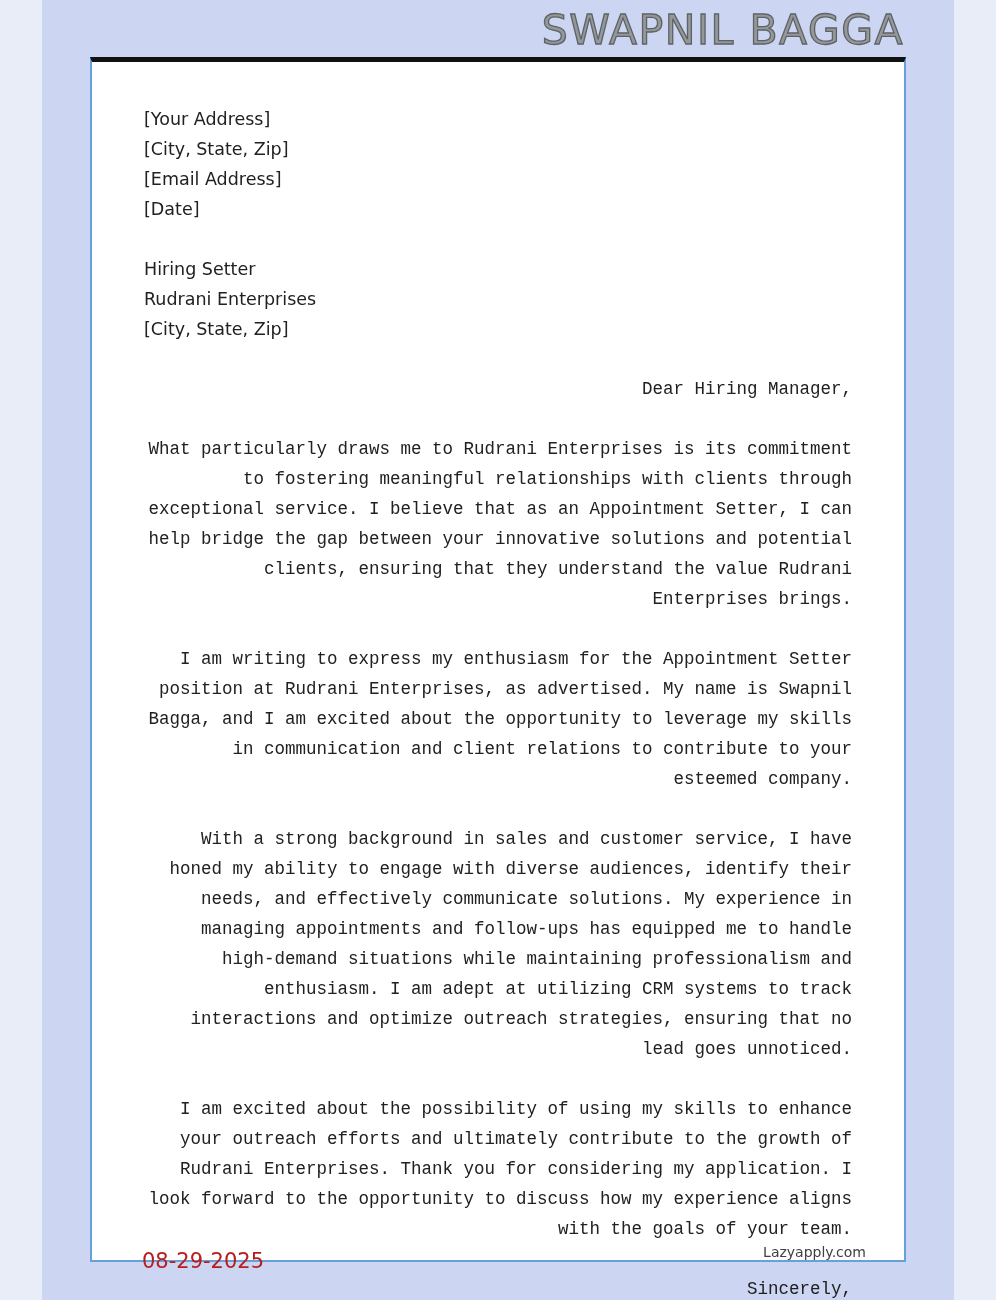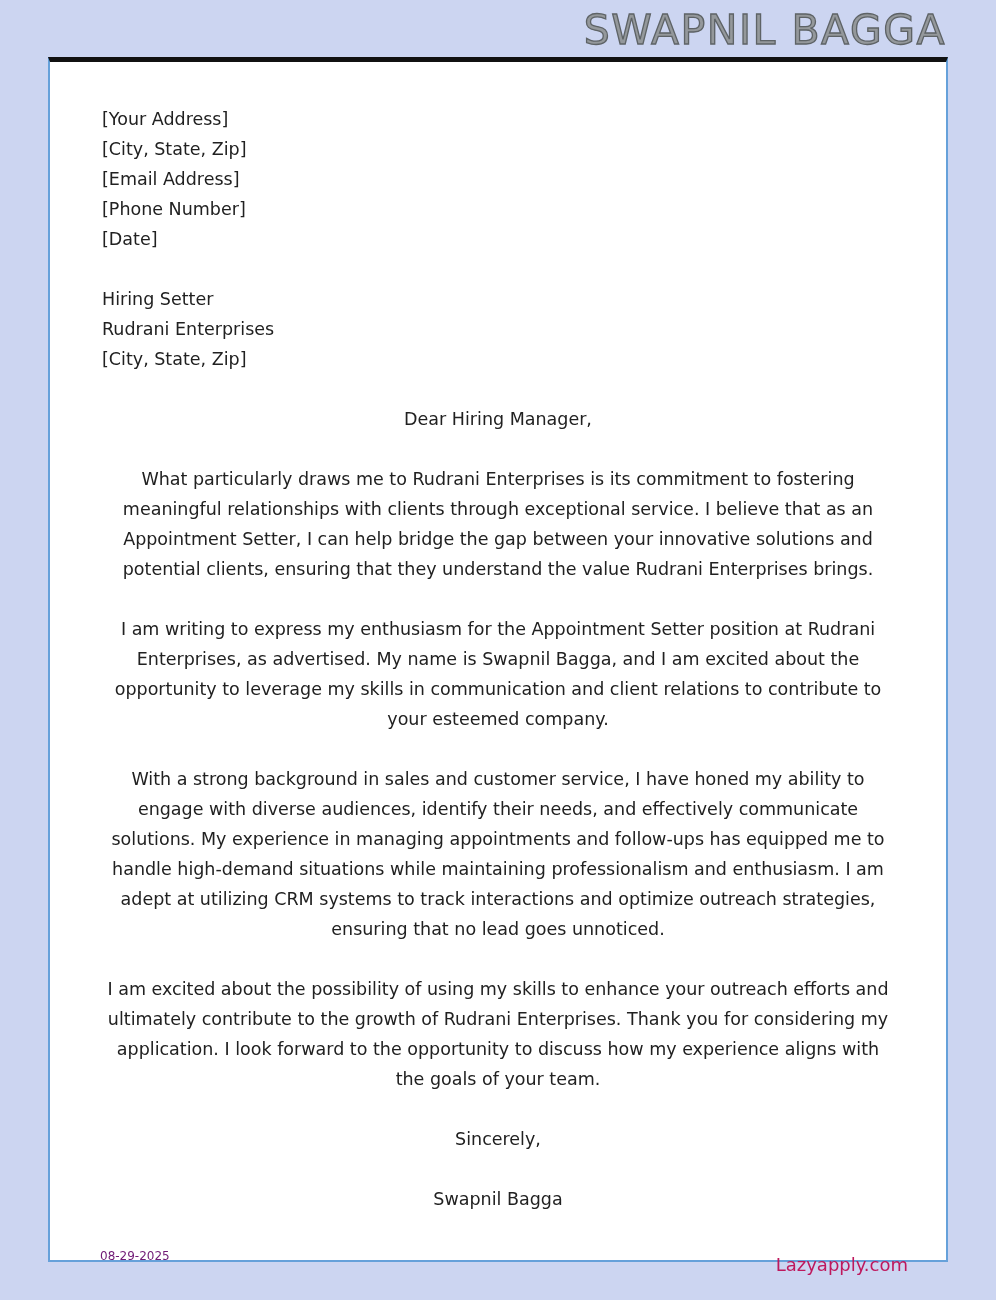--- a/index.html
+++ b/index.html
@@ -2,21 +2,21 @@
 <html><head>
 <meta charset="utf-8">
 <style>
   html, body {
     margin: 0;
     padding: 0;
     background: #e9edf8;
   }
   .canvas {
     position: relative;
-    width: 996px;
+    width: 912px;
     height: 1300px;
     background: #ccd5f1;
     font-family: "DejaVu Sans", "Liberation Sans", sans-serif;
     overflow: hidden;
     margin: 0 auto;
   }
   .header-name {
     position: absolute;
     top: 6px;
     right: 50px;
@@ -45,53 +45,52 @@
     line-height: 30px;
   }
   .block {
     margin: 0 0 30px 0;
   }
   .line {
     display: block;
   }
   .paragraph {
     margin: 0 0 30px 0;
-    text-align: center;
+    text-align: right;
+    font-family: Liberation Mono, monospace;
   }
   .date-stamp {
     position: absolute;
     left: 100px;
     top: 1249px;
-    font-size: 12px;
-    color: #701a75;
+    font-size: 21px;
+    color: #b91c1c;
   }
   .watermark {
     position: absolute;
     right: 88px;
     top: 1244px;
-    font-size: 18px;
-    color: #be185d;
-    margin-top: 10px;
+    font-size: 14px;
+    color: #404040;
   }
 </style>
 </head>
 <body>
 
 <div class="canvas">
 
   <div class="header-name">SWAPNIL BAGGA</div>
 
   <div class="page">
     <div class="letter-body">
 
       <div class="block">
         <span class="line">[Your Address]</span>
         <span class="line">[City, State, Zip]</span>
         <span class="line">[Email Address]</span>
-        <span class="line">[Phone Number]</span>
         <span class="line">[Date]</span>
       </div>
 
       <div class="block">
         <span class="line">Hiring Setter</span>
         <span class="line">Rudrani Enterprises</span>
         <span class="line">[City, State, Zip]</span>
       </div>
 
       <p class="paragraph">Dear Hiring Manager,</p>

